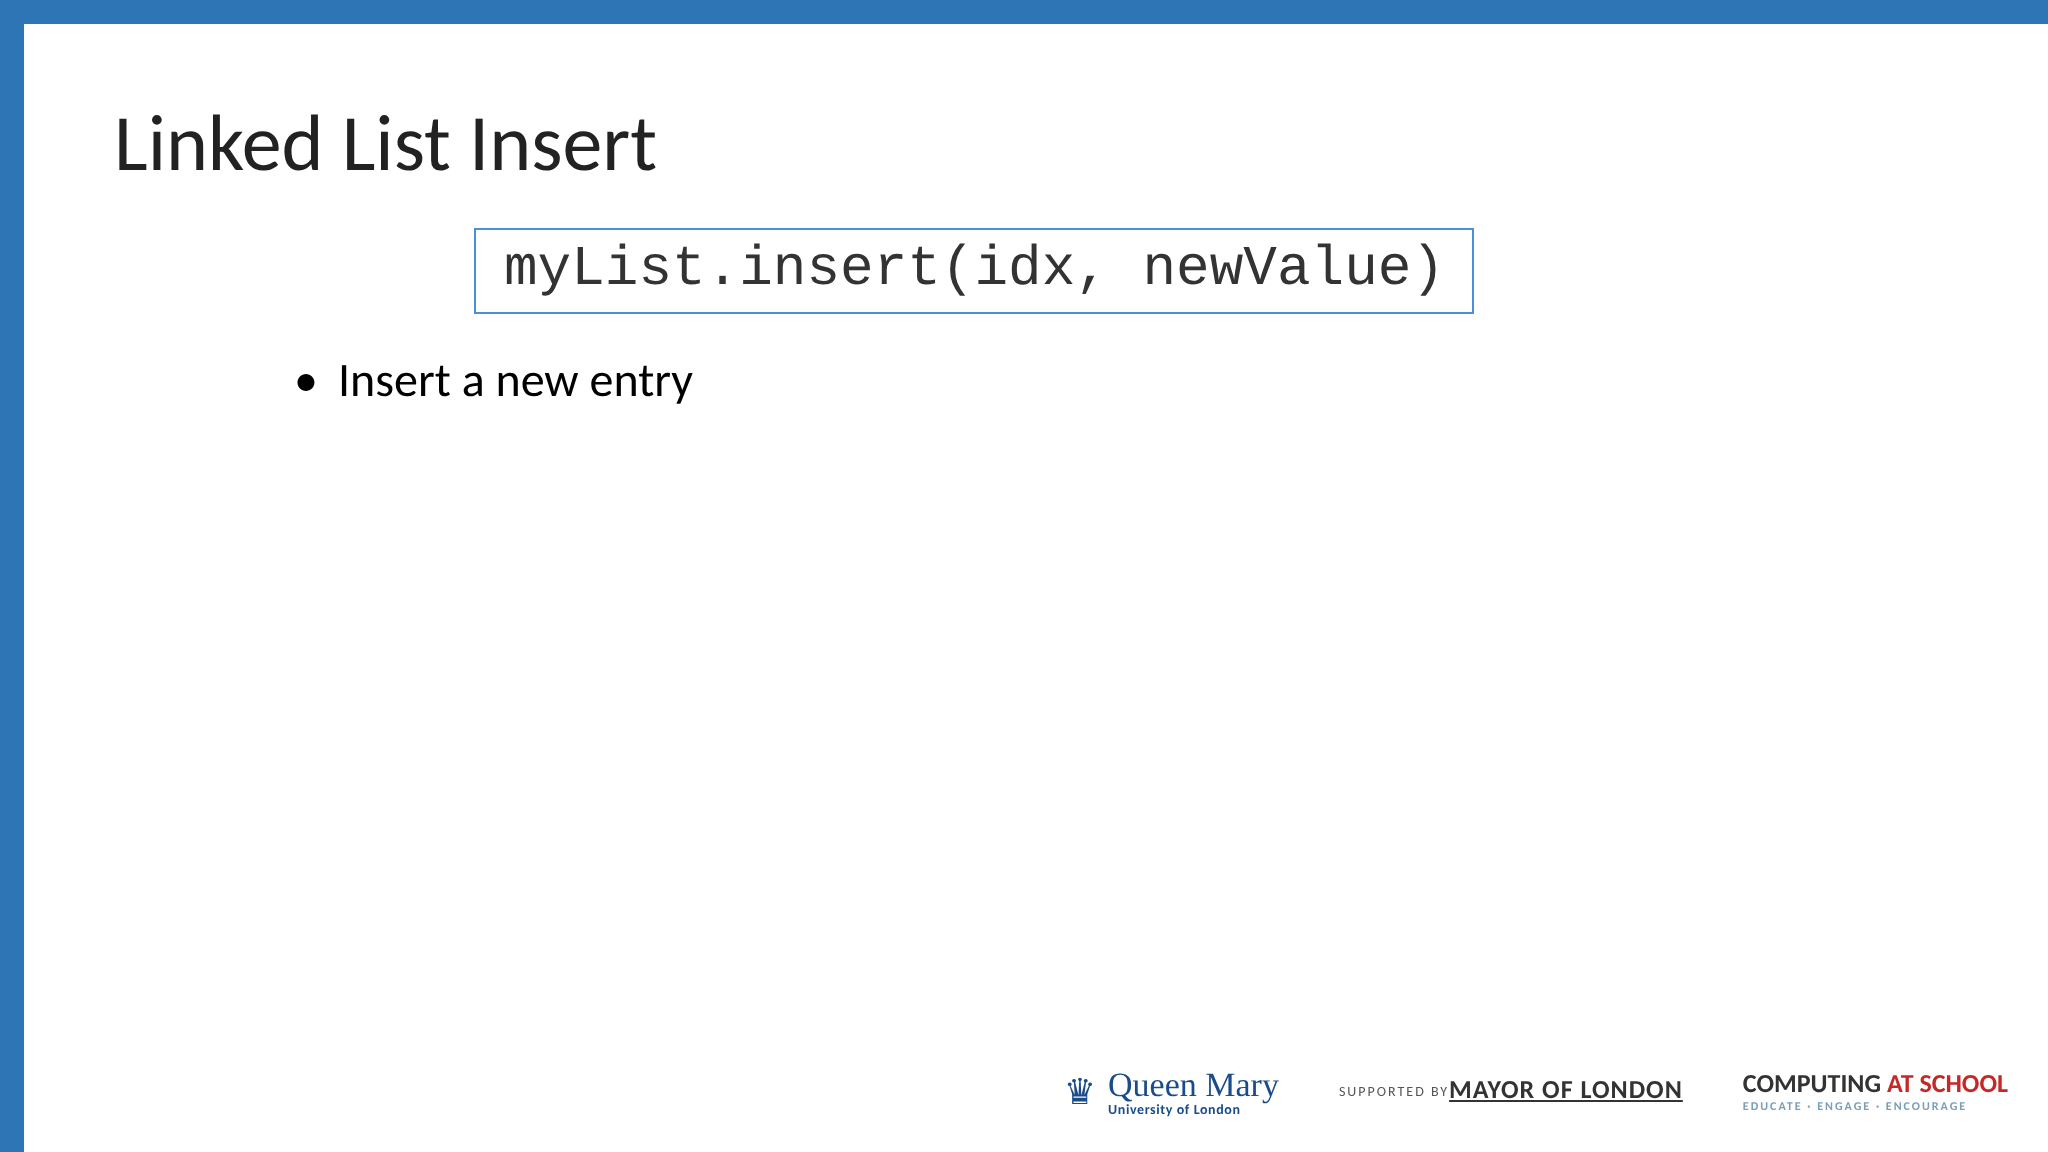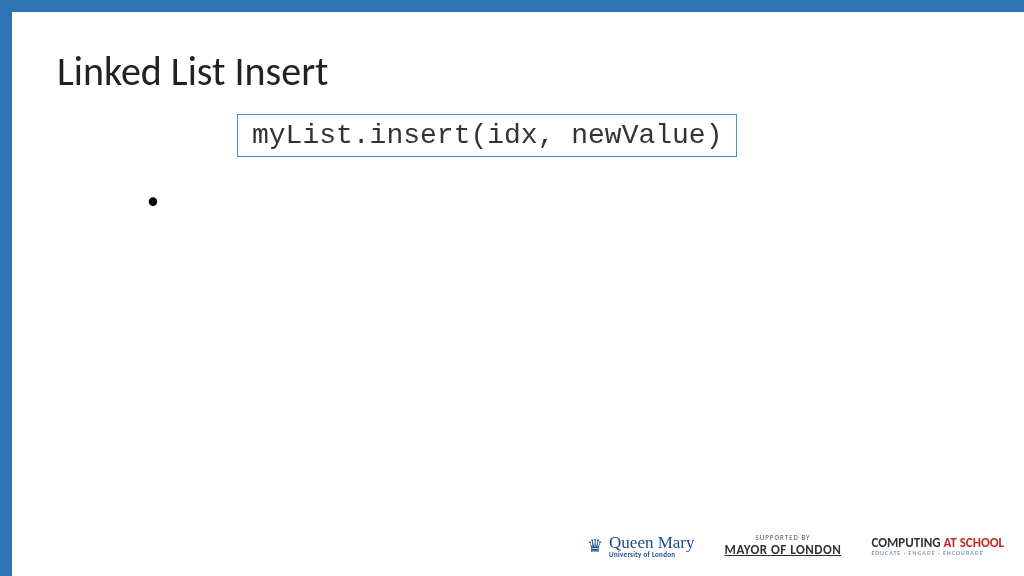--- a/index.html
+++ b/index.html
@@ -83,21 +83,21 @@
       right: 20px;
       display: flex;
       align-items: center;
       gap: 30px;
     }
     .logo-qm { display: flex; align-items: center; gap: 6px; color: #1A4C8B; }
     .logo-qm-crown { font-size: 18px; color: #1A4C8B; }
     .logo-qm-text { display:flex; flex-direction:column; line-height:1; }
     .logo-qm-main { font-family: Georgia, serif; font-size: 17px; color:#1A4C8B; }
     .logo-qm-sub { font-size: 7px; color:#1A4C8B; font-weight:bold; letter-spacing:0.3px; }
-    .logo-mayor { display:flex; flex-direction:column; align-items:center; line-height:1.2; color:#555; }
+    .logo-mayor { display:flex; flex-direction:row; align-items:center; line-height:1.2; color:#555; }
     .logo-mayor-sup { font-size:7px; letter-spacing:1px; }
     .logo-mayor-main { font-size:13px; font-weight:bold; letter-spacing:0.5px; color:#333;text-decoration:underline; }
     .logo-cas { display:flex; flex-direction:column; align-items:flex-start; line-height:1.1; }
     .logo-cas-main { font-size:13px; font-weight:bold; color:#333;text-align:right; }
     .logo-cas-main .red { color:#C62828; }
     .logo-cas-sub { font-size:6px; letter-spacing:1px; color:#7B9EB8; font-weight:bold; }
     .logo-kcl {
       background:#D42E12;
       color:white;
       padding:6px 8px;
@@ -114,20 +114,21 @@
 <body>
 
 <div class="slide">
   <h1 class="title">Linked List Insert</h1>
 
   <div class="code-box">myList.insert(idx, newValue)</div>
 
   <div class="content">
     <ul>
       <li>
+        <span>Insert a new entry</span>
       </li>
     </ul>
   </div>
 
   <div class="footer-logos">
     <div class="logo-qm">
       <span class="logo-qm-crown">♛</span>
       <div class="logo-qm-text">
         <span class="logo-qm-main">Queen Mary</span>
         <span class="logo-qm-sub">University of London</span>

